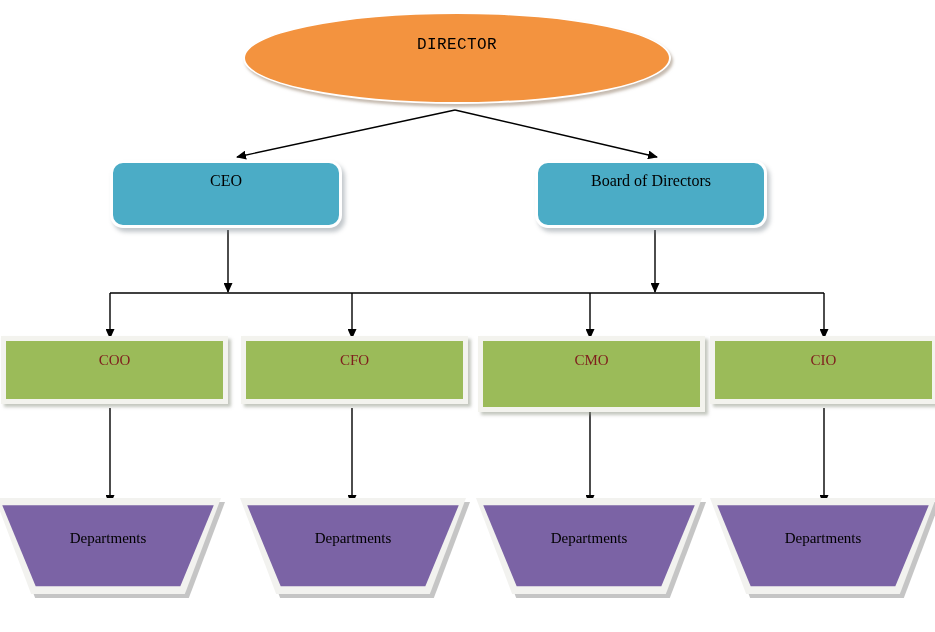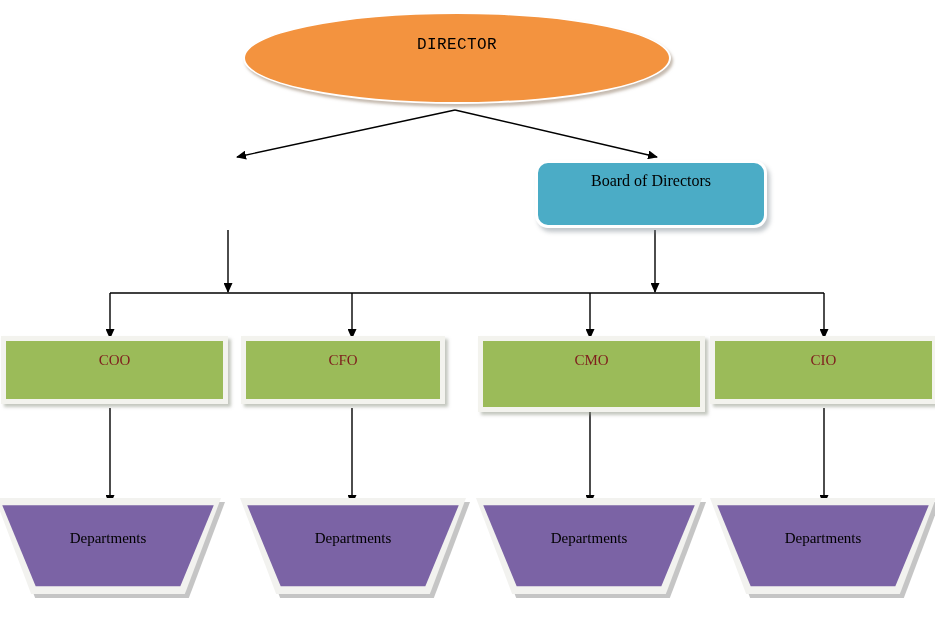--- a/index.html
+++ b/index.html
@@ -155,30 +155,33 @@
     <line x1="110" y1="408" x2="110" y2="504" stroke="#000000" stroke-width="1.4" marker-end="url(#arrowhead)"></line>
     <line x1="352" y1="408" x2="352" y2="504" stroke="#000000" stroke-width="1.4" marker-end="url(#arrowhead)"></line>
     <line x1="590" y1="408" x2="590" y2="504" stroke="#000000" stroke-width="1.4" marker-end="url(#arrowhead)"></line>
     <line x1="824" y1="408" x2="824" y2="504" stroke="#000000" stroke-width="1.4" marker-end="url(#arrowhead)"></line>
   </svg>
 
   <div class="node-ellipse" style="left:243px; top:12px; width:428px; height:92px;font-family:Liberation Mono, monospace;">
     <span class="node-label">DIRECTOR</span>
   </div>
 
+  <div class="node-round" style="left:110px; top:160px; width:232px; height:68px;">
+    <span class="node-label">CEO</span>
+  </div>
 
   <div class="node-round" style="left:535px; top:160px; width:232px; height:68px;">
     <span class="node-label">Board of Directors</span>
   </div>
 
   <div class="node-rect" style="left:1px; top:336px; width:227px; height:68px;">
     <span class="node-label">COO</span>
   </div>
 
-  <div class="node-rect" style="left:241px; top:336px; width:204px; height:68px;">
+  <div class="node-rect" style="left:241px; top:336px; width:227px; height:68px;">
     <span class="node-label">CFO</span>
   </div>
 
   <div class="node-rect" style="left:478px; top:336px; width:227px; height:76px;">
     <span class="node-label">CMO</span>
   </div>
 
   <div class="node-rect" style="left:710px; top:336px; width:227px; height:68px;">
     <span class="node-label">CIO</span>
   </div>

